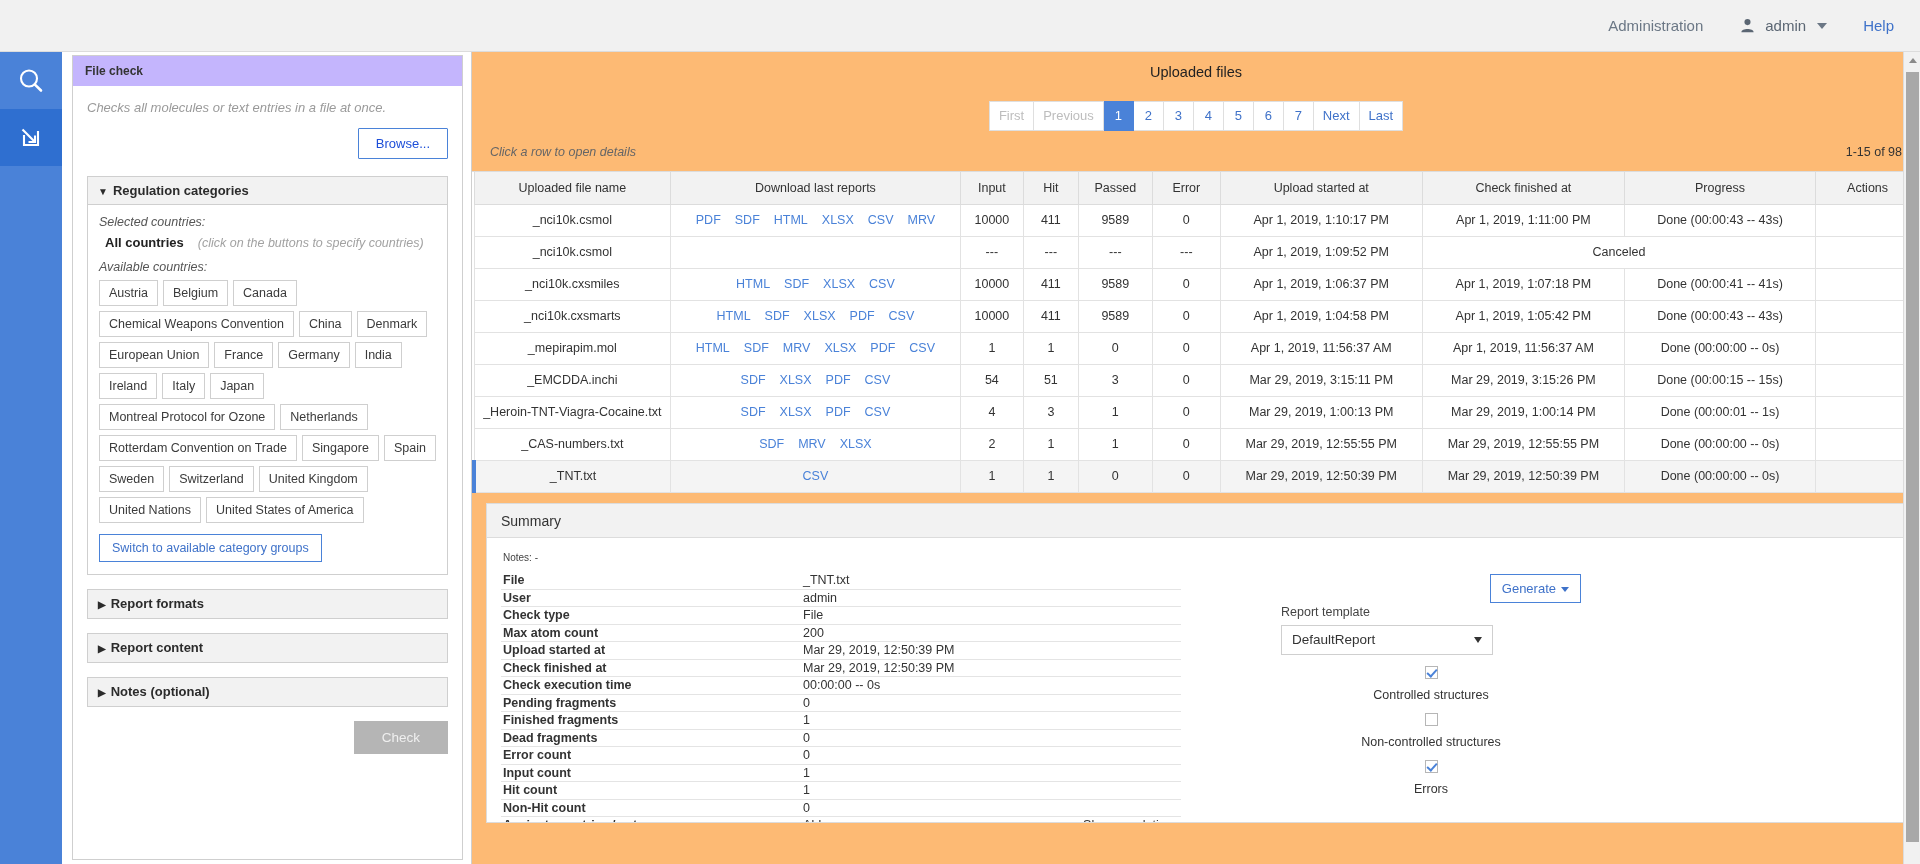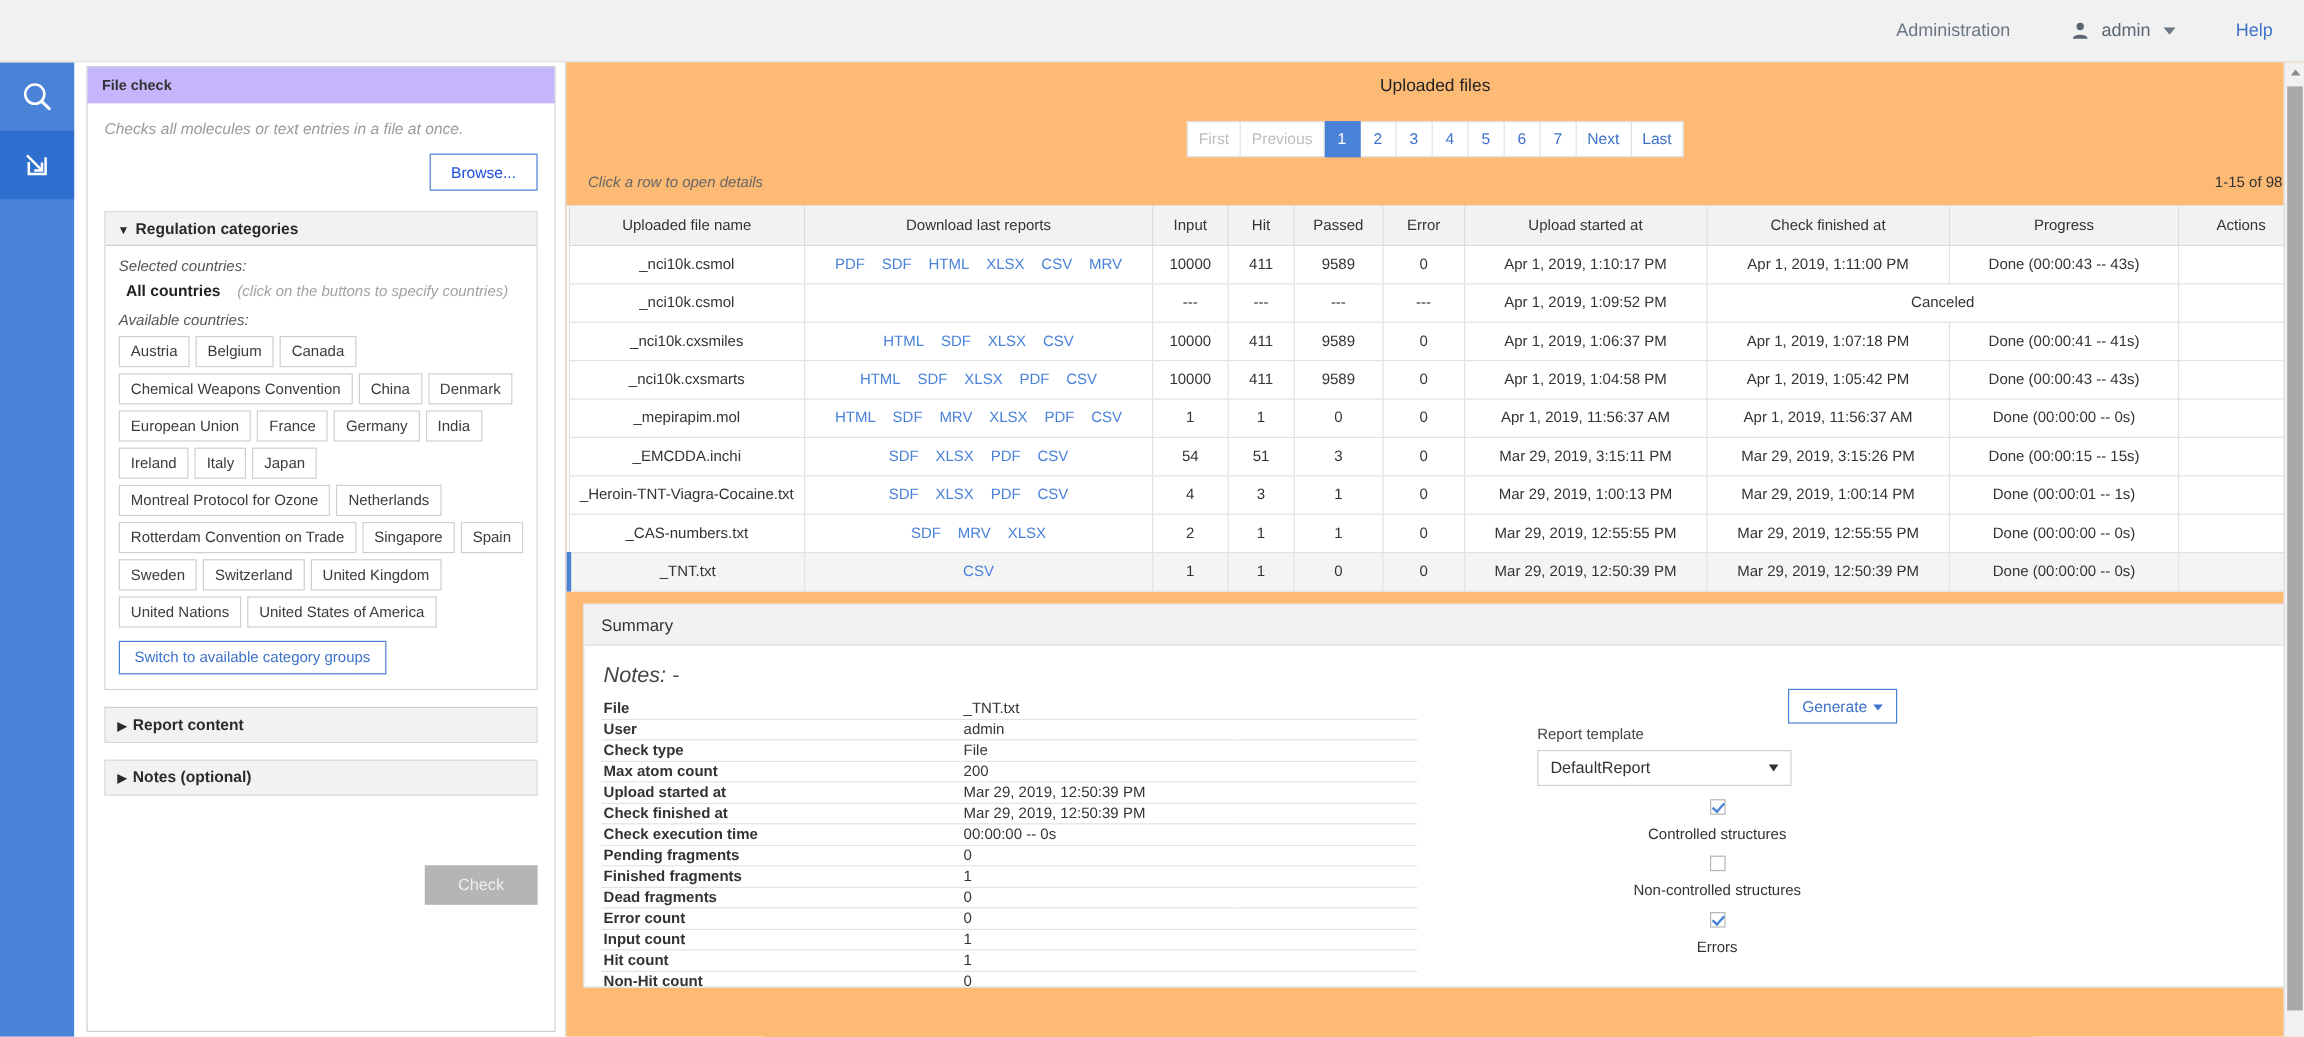--- a/index.html
+++ b/index.html
@@ -12,21 +12,21 @@
     color: #333;
     background: #ffffff;
   }
   
   #app { position: relative; width: 1920px; height: 864px; }
   .topbar {
     position: absolute; left: 0; top: 0; width: 1920px; height: 52px;
     background: #f1f1f1; border-bottom: 1px solid #dcdcdc;
     display: flex; align-items: center; justify-content: flex-end;
   }
-  .topbar-right { display: flex; align-items: center; gap: 50px; padding-right: 26px; }
+  .topbar-right { display: flex; align-items: center; gap: 36px; padding-right: 26px; }
   .top-link { color: #6b7785; font-size: 15px; cursor: pointer; }
   .top-link.help { color: #3f72c9; }
   .user-box { display: flex; align-items: center; gap: 9px; color: #5b6673; font-size: 15px; cursor: pointer; }
   .user-ico { width: 17px; height: 17px; display: block; }
   .caret-down {
     width: 0; height: 0; border-left: 5px solid transparent; border-right: 5px solid transparent;
     border-top: 6px solid #6b7785; margin-left: 2px;
   }
   
   .rail { position: absolute; left: 0; top: 0; width: 62px; height: 864px; background: #4a82d8; }
@@ -131,21 +131,21 @@
     margin: 10px 14px 0 14px; background: #fff; border: 1px solid #dcdcdc;
     height: 320px; position: relative; overflow: hidden;
   }
   .sum-head {
     height: 34px; line-height: 34px; padding-left: 14px;
     background: #f2f2f2; border-bottom: 1px solid #dcdcdc;
     font-size: 14px; color: #333;
   }
   .sum-body { display: flex; padding: 12px 14px 0 14px; }
   .sum-left { width: 680px; }
-  .notes { font-style: italic; font-size: 18px; color: #444; margin: 2px 0 9px 2px; }
+  .notes { font-size: 10px; color: #444; margin: 2px 0 9px 2px; }
   table.kv { width: 100%; border-collapse: collapse; }
   table.kv td {
     border-bottom: 1px solid #e4e4e4; font-size: 12.5px; height: 17.5px;
     padding: 0 2px; color: #333;
   }
   table.kv td.k { font-weight: bold; width: 300px; }
   .showreg { color: #4a82d8; cursor: pointer; text-align: right; }
   .sum-right { margin-left: 100px; width: 300px; position: relative; }
   .gen-wrap { display: flex; justify-content: flex-end; }
   .btn-gen {
@@ -264,20 +264,23 @@
               <button class="chip">United Kingdom</button>
               <button class="chip">United Nations</button>
               <button class="chip">United States of America</button>
             </div>
           <button class="switch-btn">Switch to available category groups</button>
         </div>
       </div>
 
       <div id="collapsed-sections">
           <div class="acc-solo">
+            <div class="acc-head solo"><span class="tri">▶</span><span>Report formats</span></div>
+          </div>
+          <div class="acc-solo">
             <div class="acc-head solo"><span class="tri">▶</span><span>Report content</span></div>
           </div>
           <div class="acc-solo">
             <div class="acc-head solo"><span class="tri">▶</span><span>Notes (optional)</span></div>
           </div>
         </div>
 
       <div class="check-row">
         <button class="btn-check">Check</button>
       </div>

